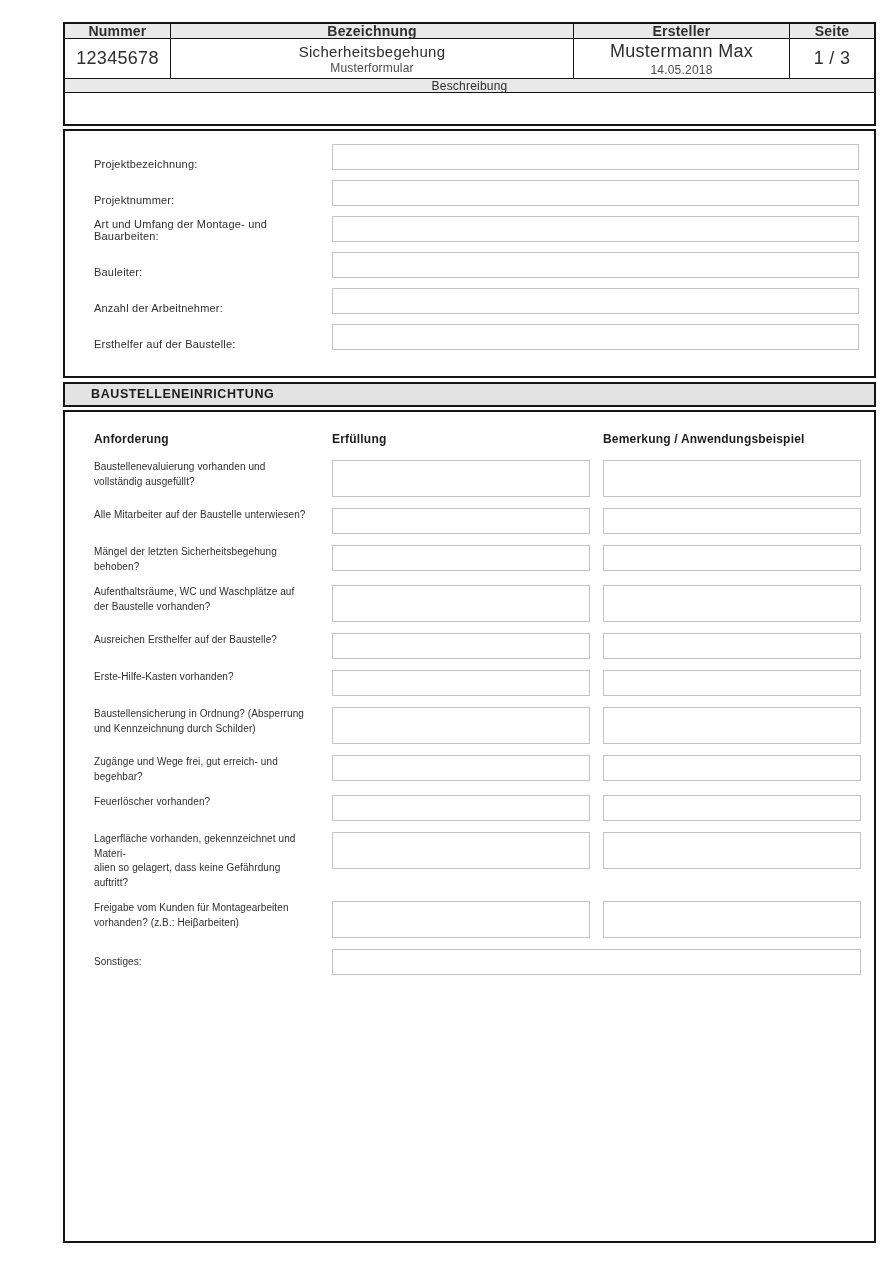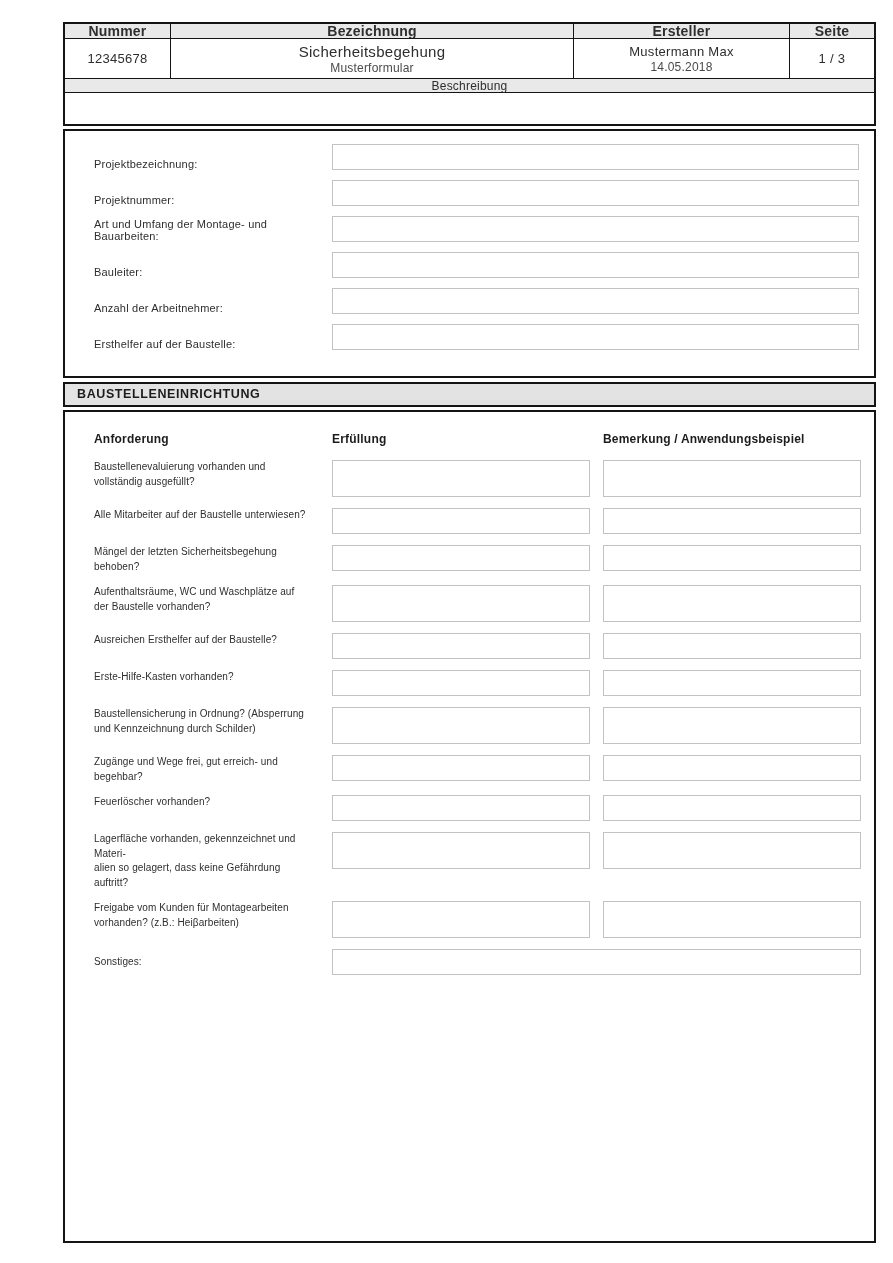--- a/index.html
+++ b/index.html
@@ -11,41 +11,41 @@
   }
   .page { position:absolute; left:63px; top:22px; width:813px; }
 
   
   .header-table { border:2px solid #141414; background:#fff; }
   .hrow { display:grid; grid-template-columns:106px 403px 216px 84px; }
   .hcell { border-right:1px solid #141414; display:flex; flex-direction:column; align-items:center; justify-content:center; overflow:hidden; }
   .hcell:last-child { border-right:none; }
   .label-row .hcell { height:15px; background:#e9e9e9; font-size:14px; font-weight:bold; letter-spacing:0.2px; border-bottom:1px solid #141414; }
   .value-row .hcell { height:40px; border-bottom:1px solid #141414; }
-  .val-main { font-size:13px; letter-spacing:0.3px; }
+  .val-main { font-size:18px; letter-spacing:0.3px; }
   .val-big  { font-size:15px; letter-spacing:0.3px; }
   .val-sub  { font-size:12px; color:#4a4a4a; margin-top:1px; letter-spacing:0.2px; }
   .desc-label { height:14px; background:#e9e9e9; border-bottom:1px solid #141414; text-align:center; font-size:12px; line-height:14px; letter-spacing:0.2px; }
   .desc-box { height:31px; background:#fff; }
 
   
   .box1 { margin-top:3px; border:2px solid #141414; height:249px; padding:13px 15px 0 29px; }
   .form-row { display:flex; align-items:flex-end; height:26px; margin-bottom:10px; }
   .form-label { width:238px; flex-shrink:0; font-size:11px; letter-spacing:0.2px; color:#2e2e2e; }
   .text-input {
     border:1px solid #c3c3c3; background:#fff; height:26px;
     font:inherit; font-size:11px; padding:0 6px; outline:none; border-radius:0;
   }
   .wide { flex:1; }
 
   
   .section-bar {
     margin-top:4px; border:2px solid #141414; height:25px; background:#e3e3e3;
     font-size:12.5px; font-weight:bold; letter-spacing:0.6px;
-    line-height:21px; padding-left:12px; color:#1c1c1c;
+    line-height:21px; padding-left:26px; color:#1c1c1c;
   }
 
   
   .box2 { margin-top:3px; border:2px solid #141414; height:833px; padding:20px 13px 0 29px; }
   .check-headers { display:flex; margin-bottom:14px; }
   .ch { font-size:12px; font-weight:bold; color:#1c1c1c; letter-spacing:0.2px; }
   .ch-anf { width:238px; flex-shrink:0; }
   .ch-erf { width:258px; margin-right:13px; flex-shrink:0; }
   .ch-bem { width:258px; flex-shrink:0; }
   .check-row { display:flex; align-items:flex-start; margin-bottom:11px; }

